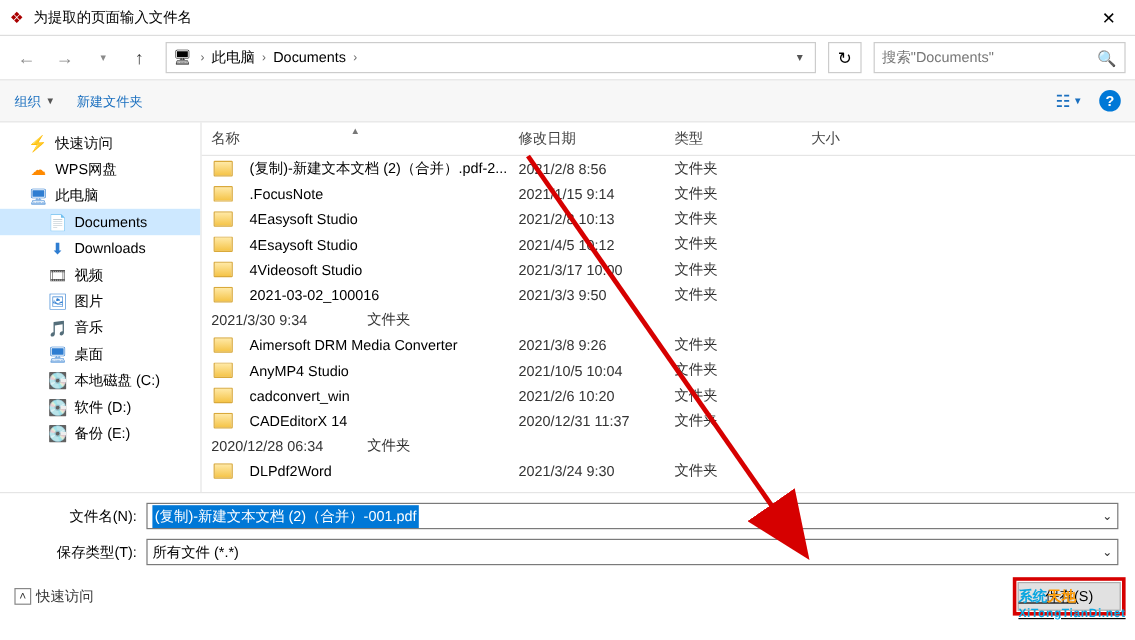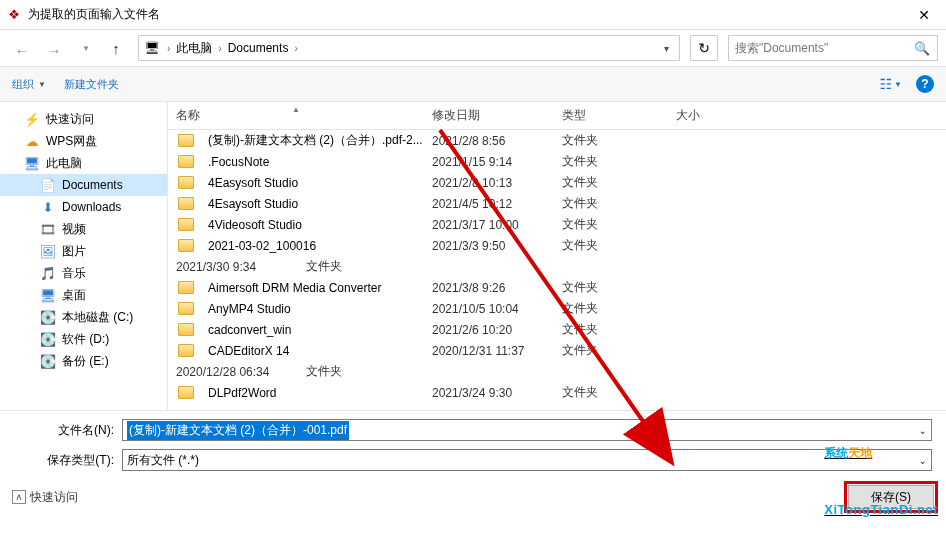--- a/index.html
+++ b/index.html
@@ -54,21 +54,21 @@
   .filename-val { background:#0078d7; color:#fff; padding:1px 2px;}
   .footer { display:flex; align-items:center; margin-top:14px; }
   .hide-folders { display:flex; align-items:center; gap:4px; color:#333;}
   .hide-folders .chev { font-size:10px; border:1px solid #888; width:14px; height:14px; display:flex; align-items:center; justify-content:center;}
   .footer-buttons { margin-left:auto; display:flex; gap:20px; }
   .btn { min-width:86px; height:24px; border:1px solid #adadad; background:#e1e1e1; display:flex; align-items:center; justify-content:center; padding:0 14px;}
   .btn.highlight { outline:3px solid #d60000; outline-offset:1px; }
   .watermark { position:absolute; right:8px; bottom:16px; font-size:15px; font-weight:bold;text-decoration:underline; }
   .watermark .w1 { color:#0aa6e0; }
   .watermark .w2 { color:#ff9a00; }
-  .watermark .sub { font-size:13px; color:#0aa6e0; display:block; text-align:right; letter-spacing:0.5px;margin-top:40px;}
+  .watermark .sub { font-size:10px; color:#0aa6e0; display:block; text-align:right; letter-spacing:0.5px;}
   .arrow-svg { position:absolute; top:120px; left:430px; width:320px; height:360px; pointer-events:none; }
 </style>
 </head>
 <body>
 
 <div class="titlebar">
   <span class="title-icon">❖</span>
   <span class="title-text">为提取的页面输入文件名</span>
   <div class="close-btn">✕</div>
 </div>

